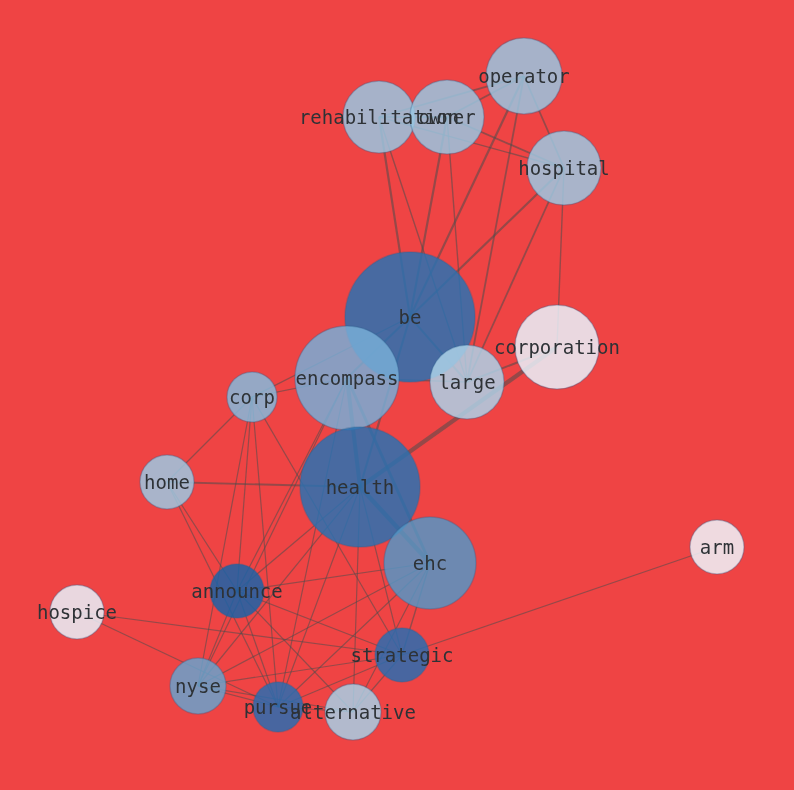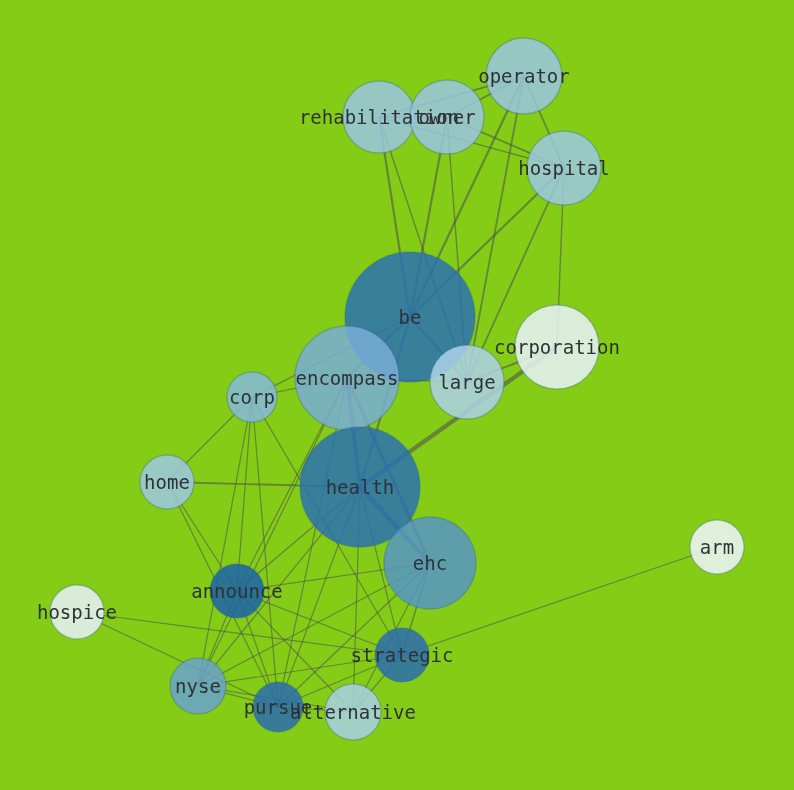--- a/index.html
+++ b/index.html
@@ -5,21 +5,21 @@
   html, body {
     margin: 0;
     padding: 0;
     background: #ffffff;
     font-family: "DejaVu Sans Mono", monospace;
   }
   #figure {
     position: relative;
     width: 794px;
     height: 790px;
-    background: #84cc16;
+    background: #ef4444;
     overflow: hidden;
   }
   svg { display: block; }
   text.node-label {
     font-family: "DejaVu Sans Mono", monospace;
     font-size: 19px;
     fill: #2e3236;
   }
 </style>
 </head>

